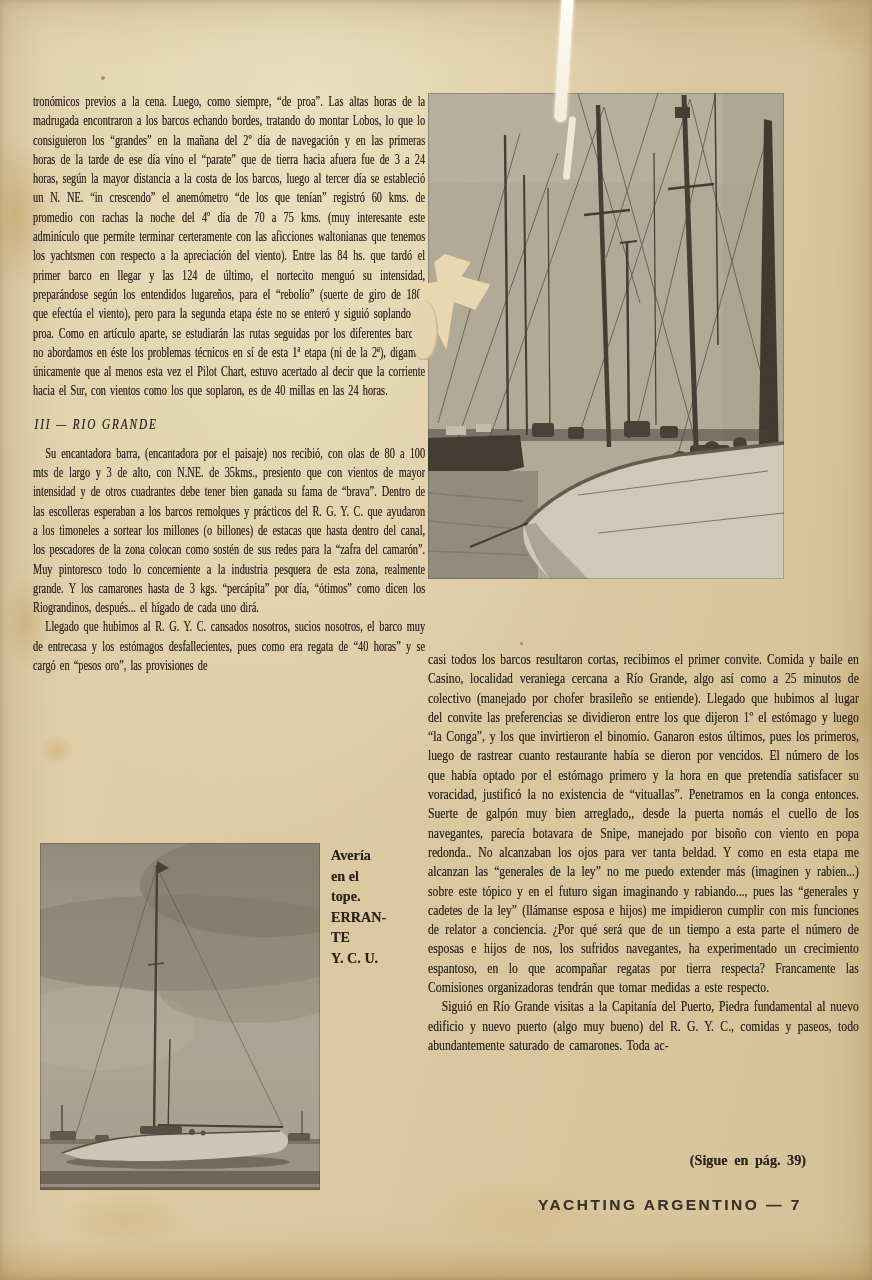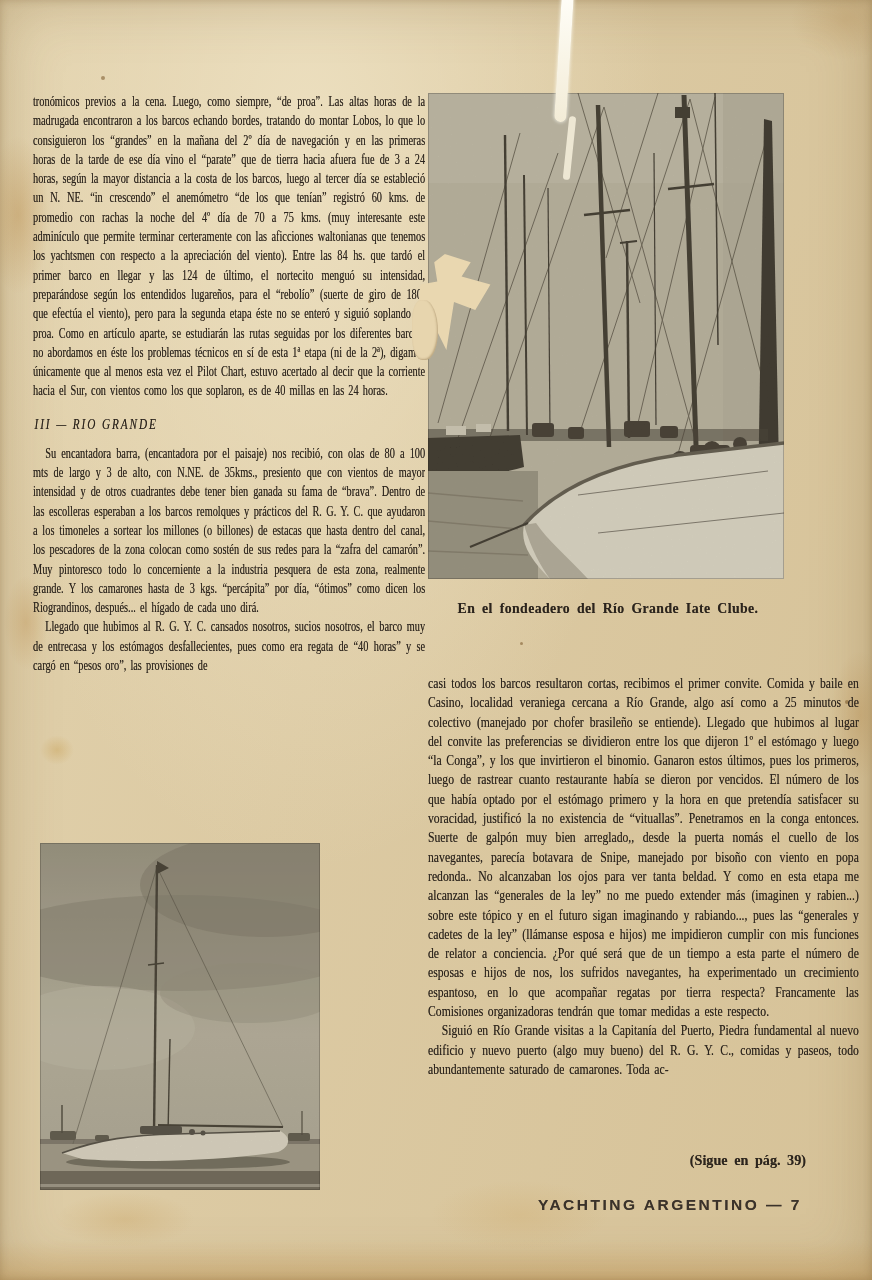--- a/index.html
+++ b/index.html
@@ -26,21 +26,21 @@
   }
   p.indent{text-indent:16px;}
   .section-heading{
     margin:15px 0 11px 2px;font-style:italic;font-weight:normal;
     font-size:14.8px;letter-spacing:2.5px;color:#2b241d;
     text-shadow:0 0 .5px rgba(45,35,25,.55);
   }
 
   .left-col{left:33px;top:92px;width:392px;height:752px;}
   .left-col .col-inner{width:516px;transform:scaleX(.76);}
-  .right-col{left:428px;top:674px;width:431px;height:492px;}
+  .right-col{left:428px;top:650px;width:431px;height:492px;}
   .right-col .col-inner{width:501px;transform:scaleX(.86);}
 
   
   .photo{position:absolute;line-height:0;}
   .photo svg{display:block;}
   .photo-top{left:428px;top:93px;width:356px;height:486px;}
   .photo-bottom{left:40px;top:843px;width:280px;height:347px;}
 
   .caption-top{
     position:absolute;left:430px;top:601px;width:356px;text-align:center;
@@ -189,21 +189,20 @@
           <line x1="170" y1="440" x2="356" y2="420"></line>
       </g>
       <rect width="356" height="486" filter="url(#grain)" opacity=".16"></rect>
       <rect width="356" height="486" fill="#d8c49c" opacity=".10"></rect>
       <rect x="0.5" y="0.5" width="355" height="485" fill="none" stroke="rgba(40,30,20,.25)"></rect>
     </svg>
   </figure>
   <div class="tear-1"></div>
   <div class="tear-2"></div>
 
-  <figcaption class="caption-top">En el fondeadero del Río Grande Iate Clube.</figcaption>
 
   <div class="col right-col">
     <div class="col-inner">
       <p class="body">casi todos los barcos resultaron cortas, recibimos el primer convite. Comida y baile en Casino, localidad veraniega cercana a Río Grande, algo así como a 25 minutos de colectivo (manejado por chofer brasileño se entiende). Llegado que hubimos al lugar del convite las preferencias se dividieron entre los que dijeron 1º el estómago y luego “la Conga”, y los que invirtieron el binomio. Ganaron estos últimos, pues los primeros, luego de rastrear cuanto restaurante había se dieron por vencidos. El número de los que había optado por el estómago primero y la hora en que pretendía satisfacer su voracidad, justificó la no existencia de “vituallas”. Penetramos en la conga entonces. Suerte de galpón muy bien arreglado,, desde la puerta nomás el cuello de los navegantes, parecía botavara de Snipe, manejado por bisoño con viento en popa redonda.. No alcanzaban los ojos para ver tanta beldad. Y como en esta etapa me alcanzan las “generales de la ley” no me puedo extender más (imaginen y rabien...) sobre este tópico y en el futuro sigan imaginando y rabiando..., pues las “generales y cadetes de la ley” (llámanse esposa e hijos) me impidieron cumplir con mis funciones de relator a conciencia. ¿Por qué será que de un tiempo a esta parte el número de esposas e hijos de nos, los sufridos navegantes, ha experimentado un crecimiento espantoso, en lo que acompañar regatas por tierra respecta? Francamente las Comisiones organizadoras tendrán que tomar medidas a este respecto.</p>
       <p class="body indent">Siguió en Río Grande visitas a la Capitanía del Puerto, Piedra fundamental al nuevo edificio y nuevo puerto (algo muy bueno) del R. G. Y. C., comidas y paseos, todo abundantemente saturado de camarones. Toda ac-</p>
     </div>
   </div>
 
   <div class="continuation">(Sigue en pág. 39)</div>
   <div class="page-footer">YACHTING ARGENTINO — 7</div>
@@ -252,17 +251,23 @@
         <rect x="100" y="283" width="42" height="8" rx="2"></rect>
         <circle cx="152" cy="289" r="3"></circle>
           <circle cx="163" cy="290" r="2.5"></circle>
       </g>
       <rect width="280" height="347" filter="url(#grain)" opacity=".17"></rect>
       <rect width="280" height="347" fill="#d8c49c" opacity=".10"></rect>
       <rect x="0.5" y="0.5" width="279" height="346" fill="none" stroke="rgba(40,30,20,.25)"></rect>
     </svg>
   </figure>
 
+  <figcaption class="caption-side">Avería
+en el
+tope.
+ERRAN-
+TE
+Y. C. U.</figcaption>
 
   <div class="scratch-1"></div>
   <div class="scratch-2"></div>
 
 </div>
 
 </body></html>

